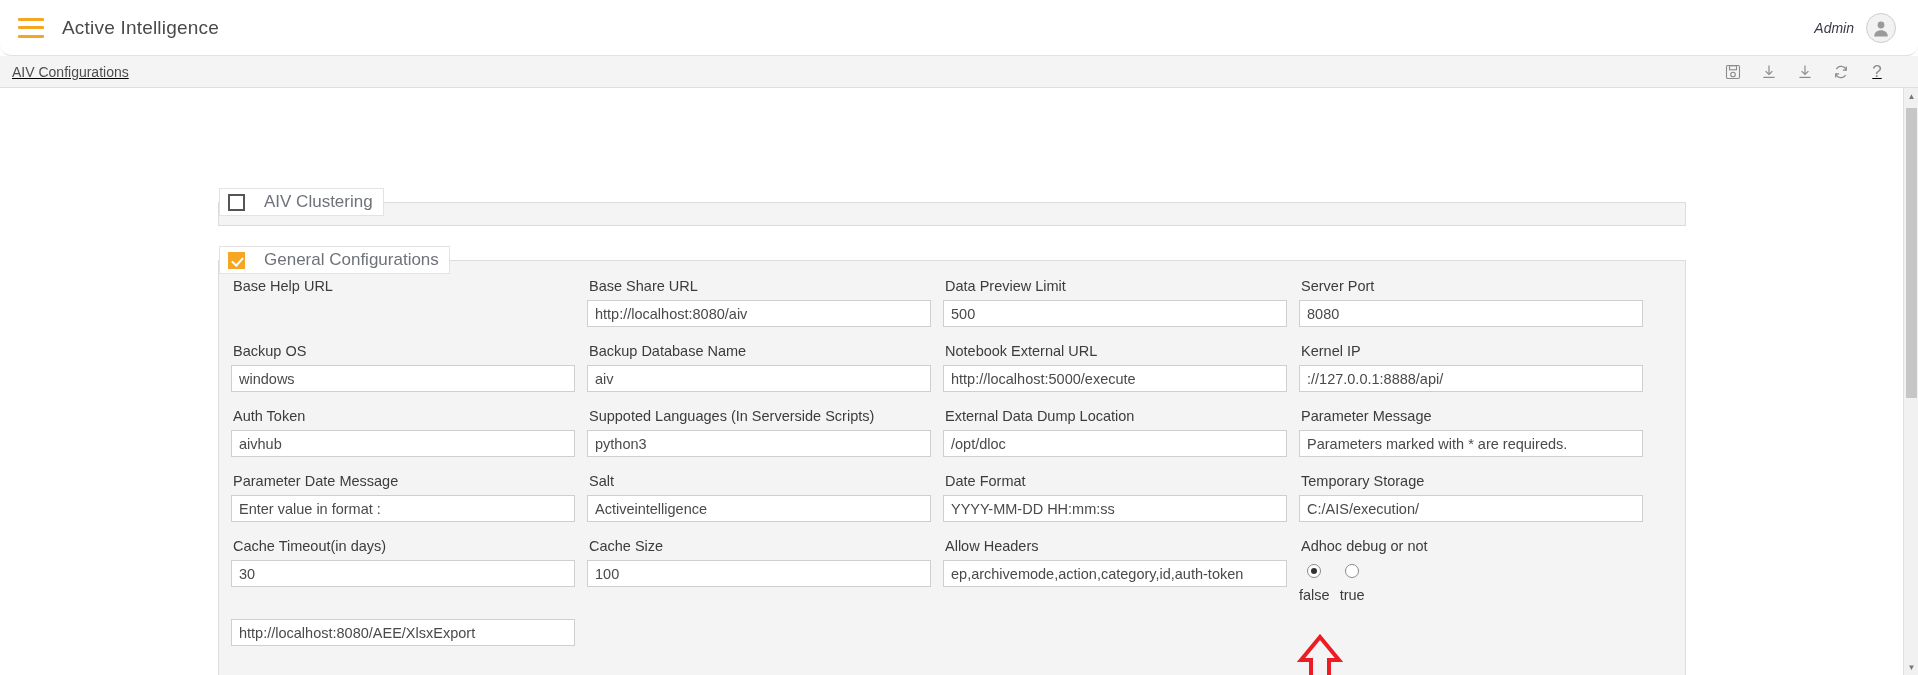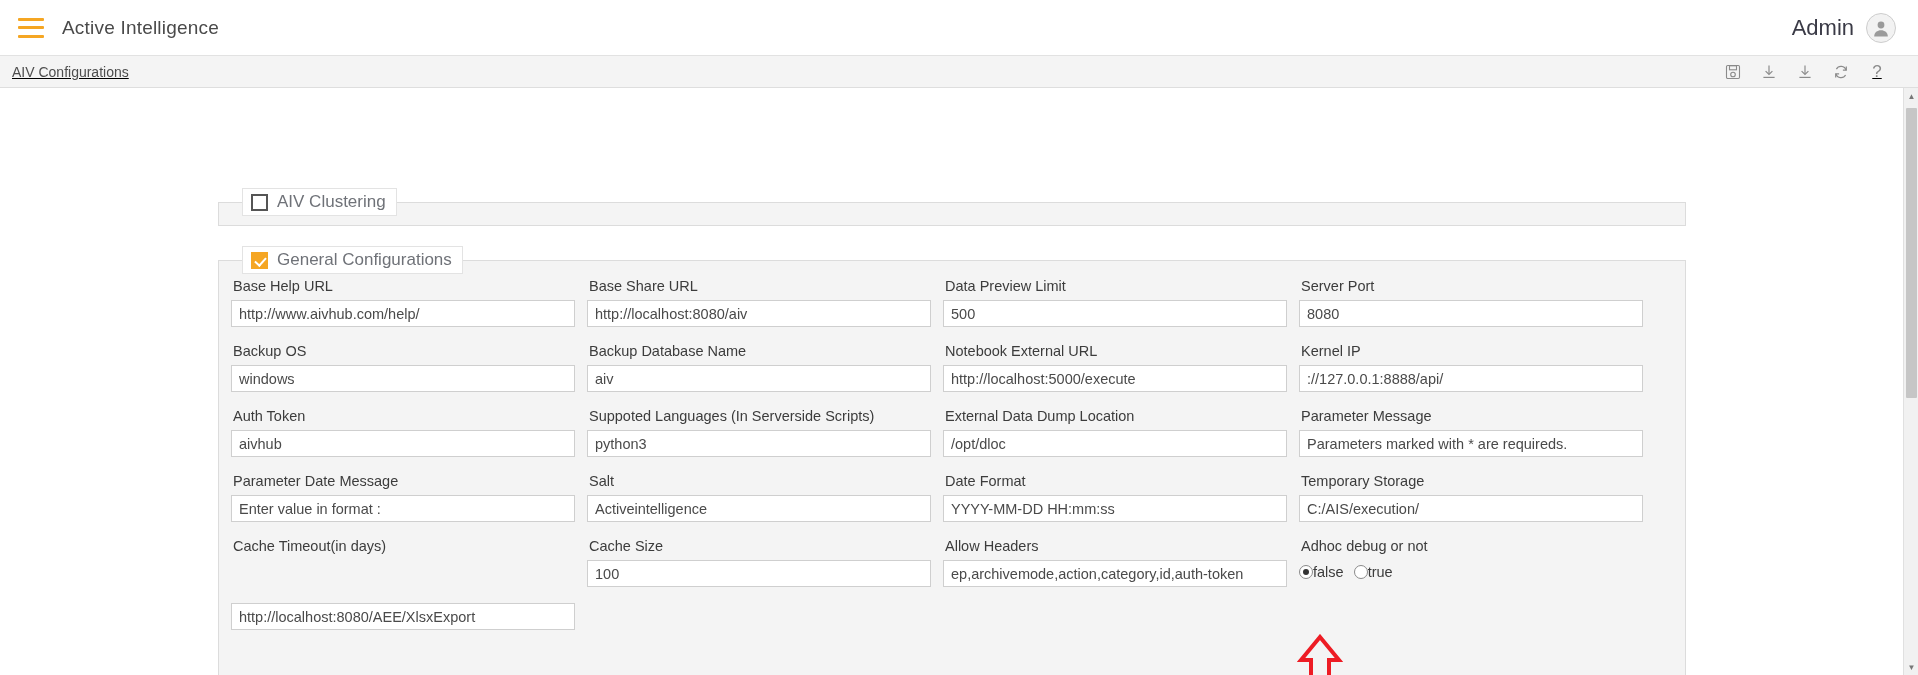--- a/index.html
+++ b/index.html
@@ -13,20 +13,21 @@
 
   
   .appbar {
     position: relative;
     height: 56px;
     background: #ffffff;
     border-bottom: 1px solid #e2e2e2;
     display: flex;
     align-items: center;
     padding: 0 22px 0 18px;
+    border-radius: 11px;
   }
   .hamburger {
     width: 26px; height: 20px;
     display: flex; flex-direction: column; justify-content: space-between;
     cursor: pointer;
     margin-right: 18px;
   }
   .hamburger span {
     display: block; height: 3px; width: 100%;
     background: #f5a623; border-radius: 1px;
@@ -34,22 +35,23 @@
   .app-title {
     font-size: 19px;
     color: #4a4a4a;
     letter-spacing: .2px;
   }
   .appbar-right {
     margin-left: auto;
     display: flex; align-items: center; gap: 12px;
   }
   .admin-name {
-    font-size: 22px;
+    font-size: 14px;
     color: #3a3a46;
+    font-style: italic;
   }
   .avatar {
     width: 30px; height: 30px; border-radius: 50%;
     border: 1px solid #cdcdcd;
     background: #f2f2f2;
     display: flex; align-items: center; justify-content: center;
     cursor: pointer;
   }
   .avatar svg { display: block; }
 
@@ -135,29 +137,29 @@
     height: 38px;
     padding: 0;
   }
   fieldset.general {
     position: absolute;
     left: 218px; top: 158px;
     width: 1468px;
     height: 478px;
   }
   legend.section-legend {
-    margin-left: 23px;
+    margin-left: 0;
     padding: 3px 10px 3px 8px;
     background: #ffffff;
     border: 1px solid #e3e3e3;
     font-size: 17px;
     color: #6f7278;
     display: flex;
     align-items: center;
-    gap: 9px;
+    gap: 19px;
     cursor: pointer;
   }
   .cb {
     width: 17px; height: 17px;
     border: 2px solid #555555;
     background: #ffffff;
     display: inline-block;
     flex: 0 0 auto;
   }
   .cb.checked {
@@ -203,24 +205,25 @@
     background: #ffffff;
     outline: none;
   }
   .field.col4 input.txt { width: 344px; }
 
   .radio-row {
     display: flex; align-items: center; gap: 10px;
     padding-top: 4px;
   }
   .radio-opt {
-    display: flex; align-items: center; gap: 0;
+    display: flex; align-items: center; gap: 9px;
     cursor: pointer;
     font-size: 14.5px;
     color: #3c3c3c;
+    flex-direction: column;
   }
   .rb {
     width: 14px; height: 14px; border-radius: 50%;
     border: 1px solid #8a8a8a;
     background: #fff;
     display: inline-block;
     position: relative;
     flex: 0 0 auto;
   }
   .rb.sel::after {
@@ -314,21 +317,20 @@
     <fieldset class="section general">
       <legend class="section-legend">
         <span class="cb checked"></span>
         <span>General Configurations</span>
       </legend>
 
       <div class="form-grid">
 
         <div class="field">
           <div class="field-label">Base Help URL</div>
-          <input class="txt" type="text" value="http://www.aivhub.com/help/" style="">
         </div>
         <div class="field">
           <div class="field-label">Base Share URL</div>
           <input class="txt" type="text" value="http://localhost:8080/aiv" style="">
         </div>
         <div class="field">
           <div class="field-label">Data Preview Limit</div>
           <input class="txt" type="text" value="500" style="">
         </div>
 
@@ -382,20 +384,21 @@
           <div class="field-label">Date Format</div>
           <input class="txt" type="text" value="YYYY-MM-DD HH:mm:ss" style="">
         </div>
 
         <div class="field">
           <div class="field-label">Temporary Storage</div>
           <input class="txt" type="text" value="C:/AIS/execution/" style="">
         </div>
         <div class="field">
           <div class="field-label">Cache Timeout(in days)</div>
+          <input class="txt" type="text" value="30" style="">
         </div>
         <div class="field">
           <div class="field-label">Cache Size</div>
           <input class="txt" type="text" value="100" style="">
         </div>
         <div class="field col4">
           <div class="field-label">Allow Headers</div>
           <input class="txt" type="text" value="ep,archivemode,action,category,id,auth-token" style="">
         </div>
 

